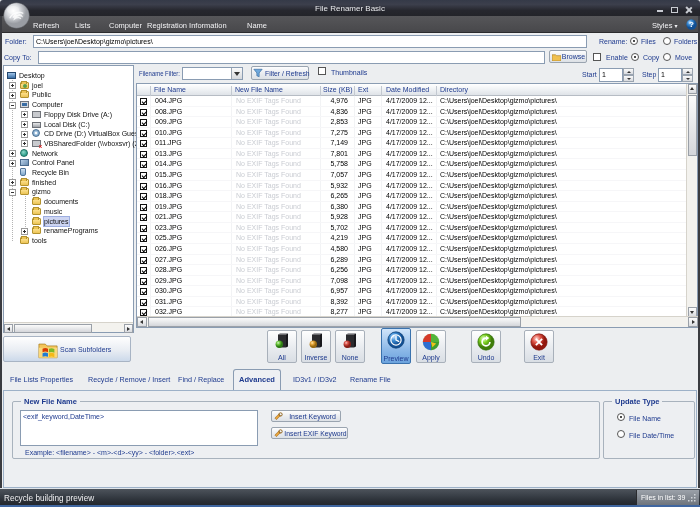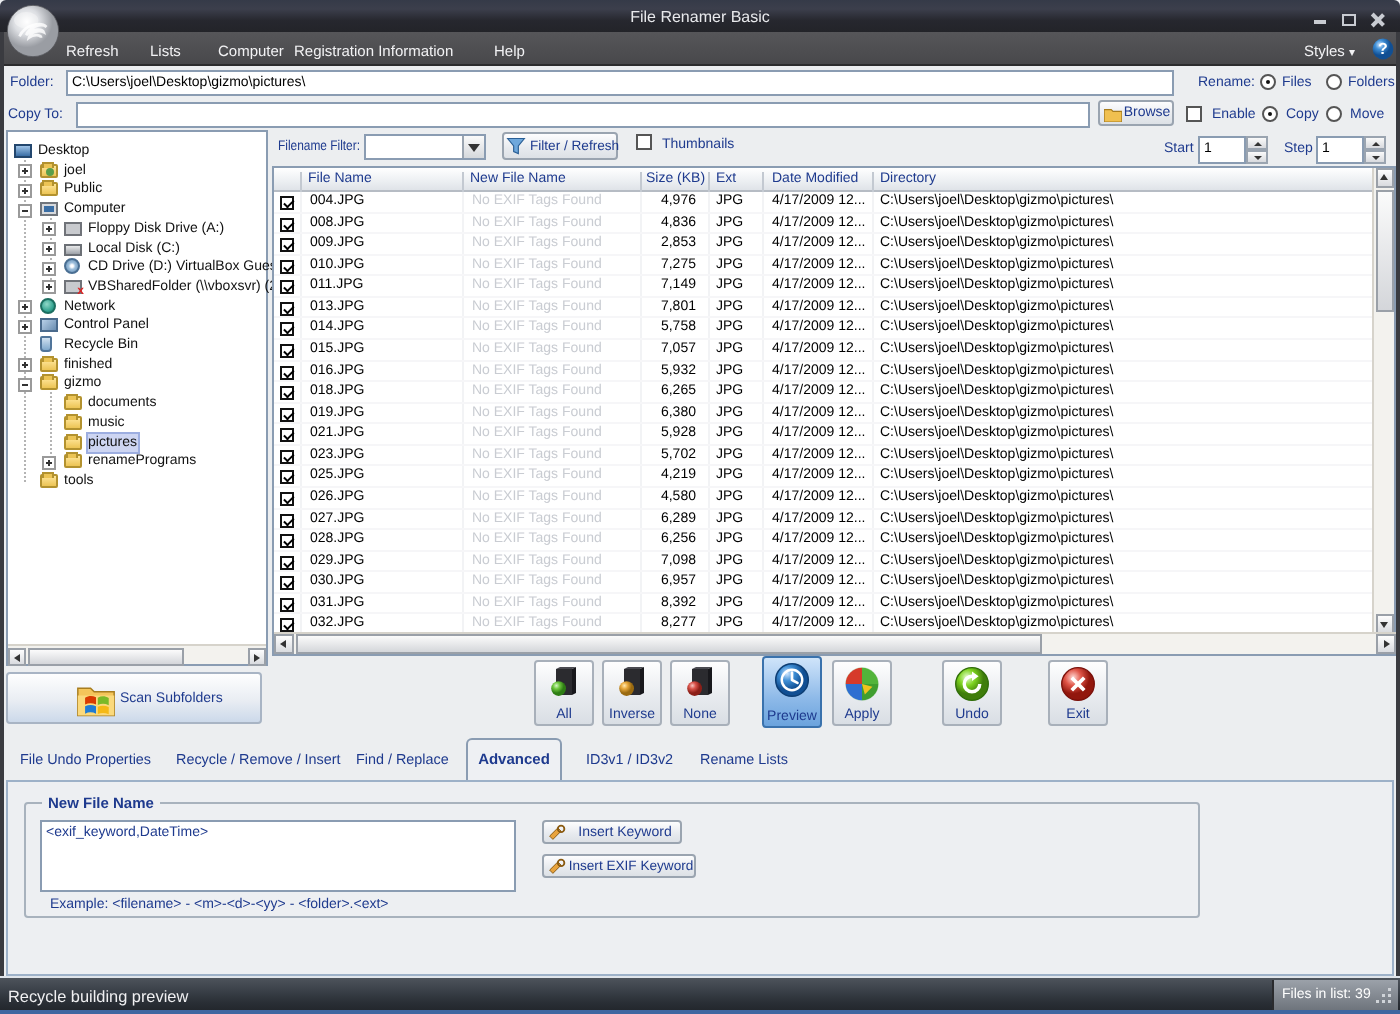--- a/index.html
+++ b/index.html
@@ -175,21 +175,21 @@
 <div id="menubar" class="ab"></div>
 <div id="logo" class="ab"><svg width="27" height="27" viewBox="0 0 40 40">
       <circle cx="20" cy="20" r="19" fill="url(#gsphere)" stroke="#55575c" stroke-width="0.6"></circle>
       <path d="M10 24 C14 15 26 13 30 17 C26 14 17 17 15 23 C20 18 27 18 28 21 C24 19 18 21 17 25 C21 22 26 23 26 25" fill="none" stroke="#ffffff" stroke-width="2" opacity="0.8"></path>
       <ellipse cx="15" cy="12" rx="9" ry="6" fill="#ffffff" opacity="0.35"></ellipse>
     </svg></div>
 <span class="menuitem" style="left:33px">Refresh</span>
 <span class="menuitem" style="left:75px">Lists</span>
 <span class="menuitem" style="left:109px">Computer</span>
 <span class="menuitem" style="left:147px">Registration Information</span>
-<span class="menuitem" style="left:247px">Help</span>
+<span class="menuitem" style="left:247px">Name</span>
 <span class="menuitem" style="left:652px">Styles <span style="font-size:6px">▾</span></span>
 <span class="ab" style="left:686px;top:19px;z-index:4"><svg width="11" height="11" viewBox="0 0 11 11">
       <circle cx="5.5" cy="5.5" r="5.2" fill="url(#gblue)"></circle>
       <text x="5.5" y="8.2" font-size="8" font-family="Liberation Sans" font-weight="bold" fill="#fff" text-anchor="middle">?</text>
     </svg></span>
 <div id="borderL" class="ab"></div>
 <div id="borderR" class="ab"></div>
 <div id="borderB" class="ab"></div>
 
 <span class="lbl" style="left:5px;top:38px">Folder:</span>
@@ -615,44 +615,51 @@
       <circle cx="9.5" cy="9.5" r="8.6" fill="url(#ggreen2)" stroke="#2f6d08" stroke-width="0.7"></circle>
       <path d="M13.6 9.5 A4.1 4.1 0 1 1 9.5 5.4" fill="none" stroke="#fff" stroke-width="1.8"></path>
       <path d="M9.5 2.9 L9.5 7.9 L13 5.4 Z" fill="#fff"></path>
     </svg><span class="tl">Undo</span></div>
 <div class="tbtn" style="left:524px;top:330px"><svg width="18" height="18" viewBox="0 0 19 19">
       <circle cx="9.5" cy="9.5" r="8.6" fill="url(#gred2)" stroke="#7a100a" stroke-width="0.7"></circle>
       <path d="M6.2 6.2 L12.8 12.8 M12.8 6.2 L6.2 12.8" stroke="#fff" stroke-width="2"></path>
     </svg><span class="tl">Exit</span></div>
 
 <div id="tabbar" class="ab">
-<span class="tab" style="left:10px">File Undo Properties</span>
+<span class="tab" style="left:10px">File Lists Properties</span>
 <span class="tab" style="left:88px">Recycle / Remove / Insert</span>
 <span class="tab" style="left:178px">Find / Replace</span>
 <div id="activetab">Advanced</div>
 <span class="tab" style="left:293px">ID3v1 / ID3v2</span>
-<span class="tab" style="left:350px">Rename Lists</span>
+<span class="tab" style="left:350px">Rename File</span>
 </div>
 
 <div id="tabpage" class="ab">
 <div class="gbox" style="left:8px;top:10px;width:588px;height:58px">
   <span class="gt">New File Name</span>
   <div class="tinput" style="left:7px;top:8px;width:238px;height:36px;color:#1e3a8e">&lt;exif_keyword,DateTime&gt;</div>
   <div class="btn" style="left:258px;top:8px;width:70px;height:12px;line-height:11px;padding-left:13px">Insert Keyword</div>
   <span class="ab" style="left:261px;top:10px"><svg width="9" height="8" viewBox="0 0 11 9">
           <path d="M1 7 L6 2 L8 4 L3 9 Z" fill="#e8a33d" stroke="#8a5a10" stroke-width="0.6"></path>
           <circle cx="8" cy="2.6" r="2" fill="none" stroke="#8a5a10" stroke-width="1.1"></circle>
         </svg></span>
   <div class="btn" style="left:258px;top:25px;width:77px;height:12px;line-height:11px;padding-left:12px;font-size:6.8px">Insert EXIF Keyword</div>
   <span class="ab" style="left:261px;top:27px"><svg width="9" height="8" viewBox="0 0 11 9">
           <path d="M1 7 L6 2 L8 4 L3 9 Z" fill="#e8a33d" stroke="#8a5a10" stroke-width="0.6"></path>
           <circle cx="8" cy="2.6" r="2" fill="none" stroke="#8a5a10" stroke-width="1.1"></circle>
         </svg></span>
   <span class="lbl" style="left:12px;top:47px">Example: &lt;filename&gt; - &lt;m&gt;-&lt;d&gt;-&lt;yy&gt; - &lt;folder&gt;.&lt;ext&gt;</span>
 </div>
+<div class="gbox" style="left:599px;top:10px;width:92px;height:58px">
+  <span class="gt">Update Type</span>
+  <span class="radio on" style="left:13px;top:11px"></span>
+  <span class="lbl" style="left:25px;top:12.5px">File Name</span>
+  <span class="radio" style="left:13px;top:28px"></span>
+  <span class="lbl" style="left:25px;top:29.5px">File Date/Time</span>
+</div>
 </div>
 
 <div id="statusbar" class="ab">
   <span class="st">Recycle building preview</span>
   <div id="filespanel">
       <span>Files in list: 39</span>
     </div>
   <svg class="ab" style="left:688px;top:5px" width="9" height="9">
       <g fill="#cfd3d8">
         <rect x="6" y="0" width="1.5" height="1.5"></rect>

